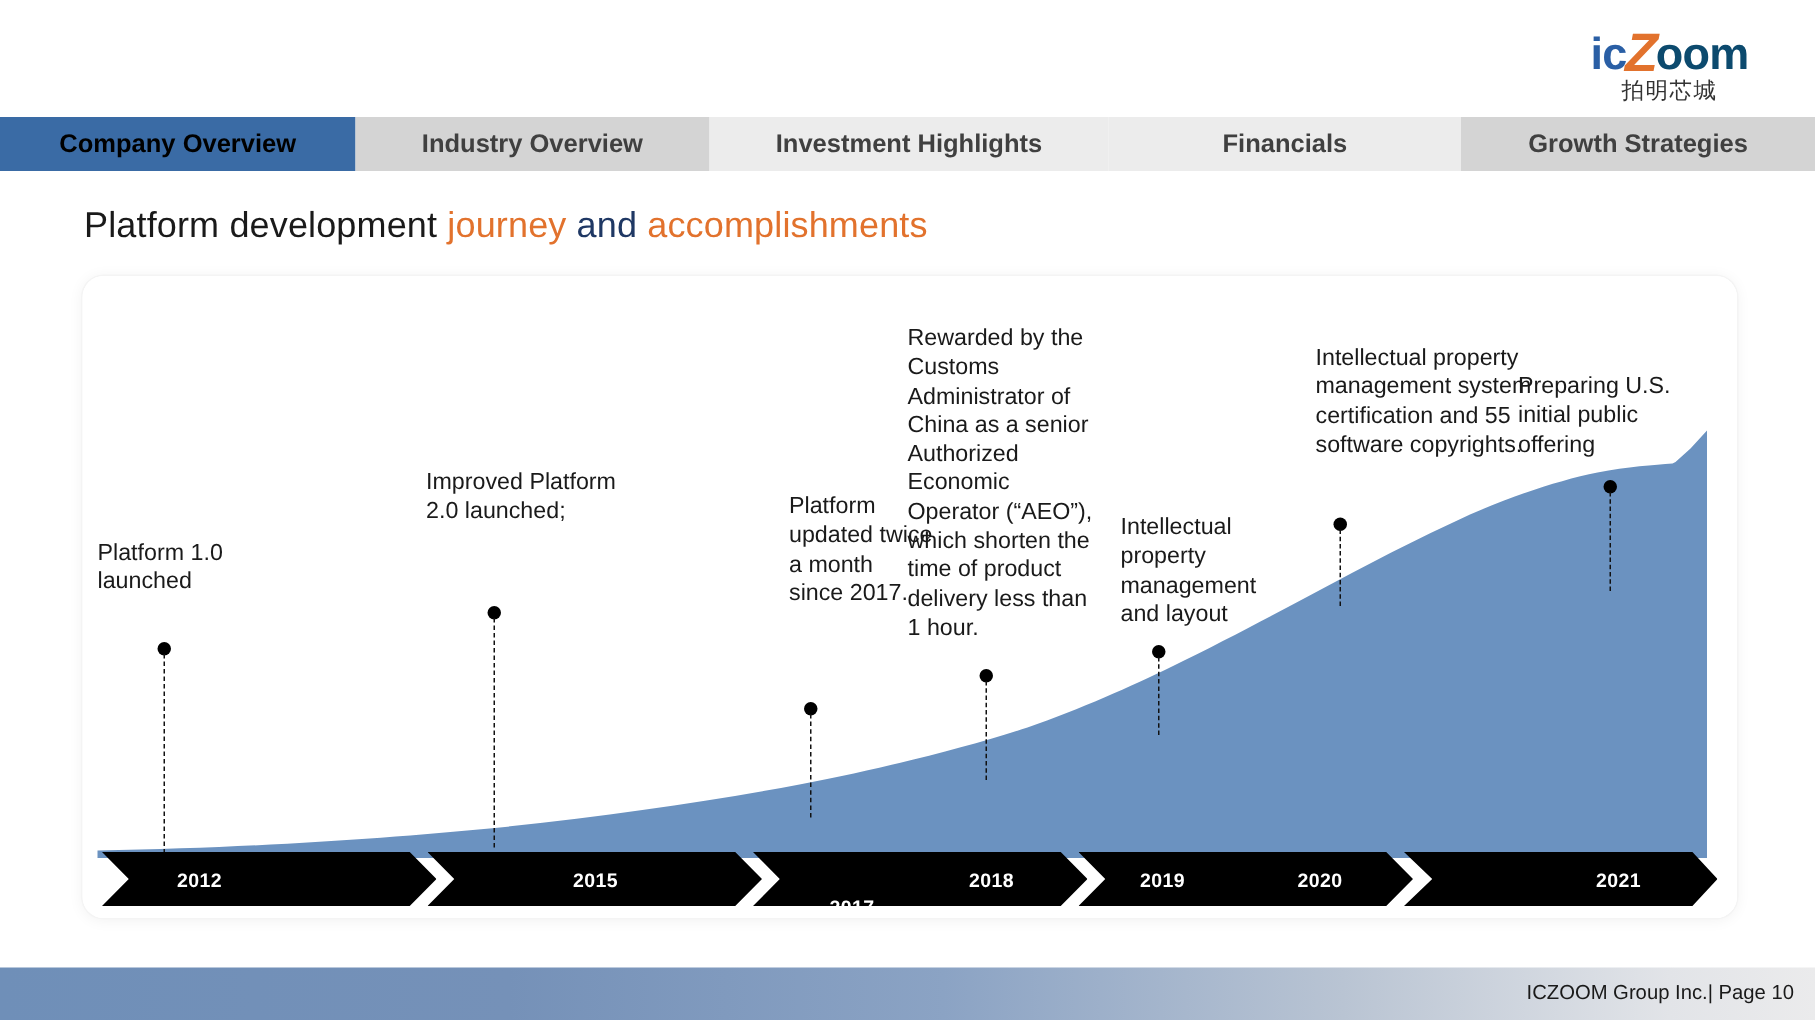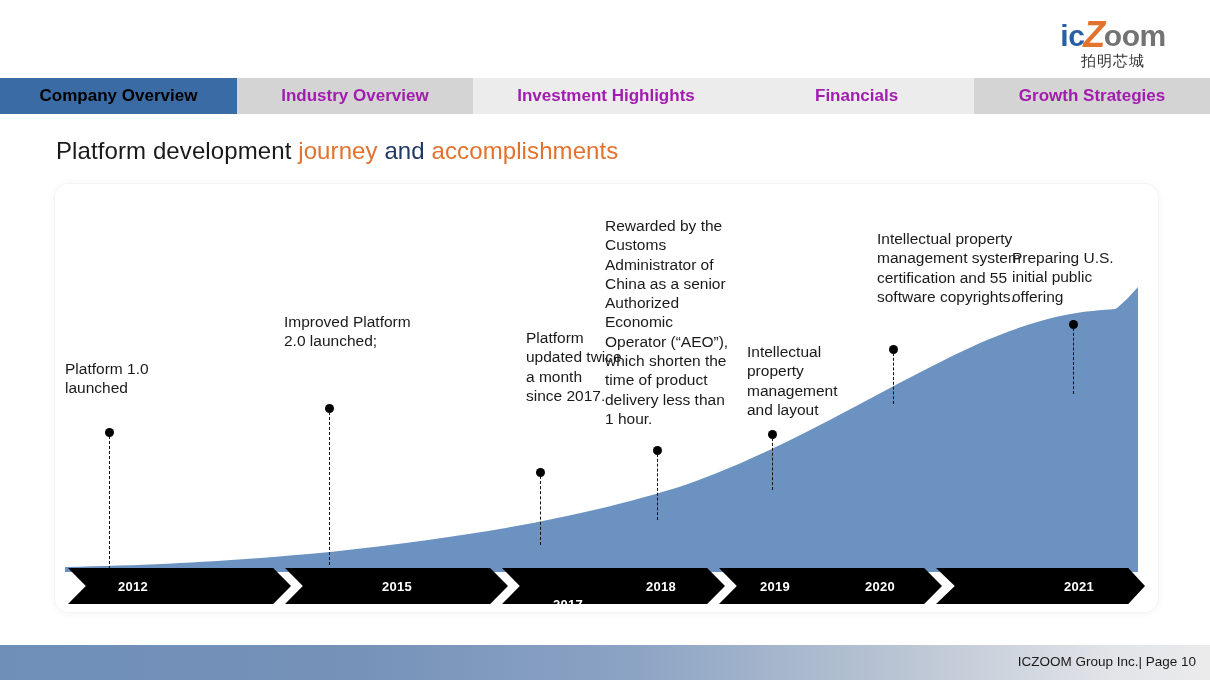--- a/index.html
+++ b/index.html
@@ -12,27 +12,27 @@
   #slide { position: relative; width: 1210px; height: 680px; background: #ffffff; }
 
   
   #logo { position: absolute; right: 22px; top: 14px; width: 150px; height: 56px;
           display: flex; flex-direction: column; align-items: center; justify-content: center; }
   #logo-wordmark { font-size: 30px; font-weight: bold; letter-spacing: -0.5px; line-height: 1;
                    color: #2a5fa5; display: flex; align-items: baseline; }
   #logo-wordmark .ic { color: #2a5fa5; }
   #logo-wordmark .z  { color: #e2722d; font-size: 36px; font-style: italic; font-weight: bold;
                        position: relative; top: 1px; margin: 0 -1px; }
-  #logo-wordmark .oom { color: #737373; }
+  #logo-wordmark .oom { color: #0c4a6e; }
   #logo-cn { font-size: 15px; color: #333; letter-spacing: 1px; margin-top: 1px; line-height: 1; }
 
   
   #nav { position: absolute; left: 0; top: 78px; width: 1210px; height: 36px; display: flex; }
   .tab { height: 36px; display: flex; align-items: center; justify-content: center;
-         font-size: 17px; font-weight: bold; color: #a21caf; white-space: nowrap; }
+         font-size: 17px; font-weight: bold; color: #404040; white-space: nowrap; }
   .tab.active { background: #3a6ba5; color: #000000; }
   .tab.shade-a { background: #d4d4d4; }
   .tab.shade-b { background: #ececec; }
 
   
   #title { position: absolute; left: 56px; top: 137px; font-size: 24px; color: #1a1a1a;
            letter-spacing: 0.1px; white-space: nowrap; }
   #title .hl { color: #e2722d; }
   #title .nv { color: #1f3864; }
 

